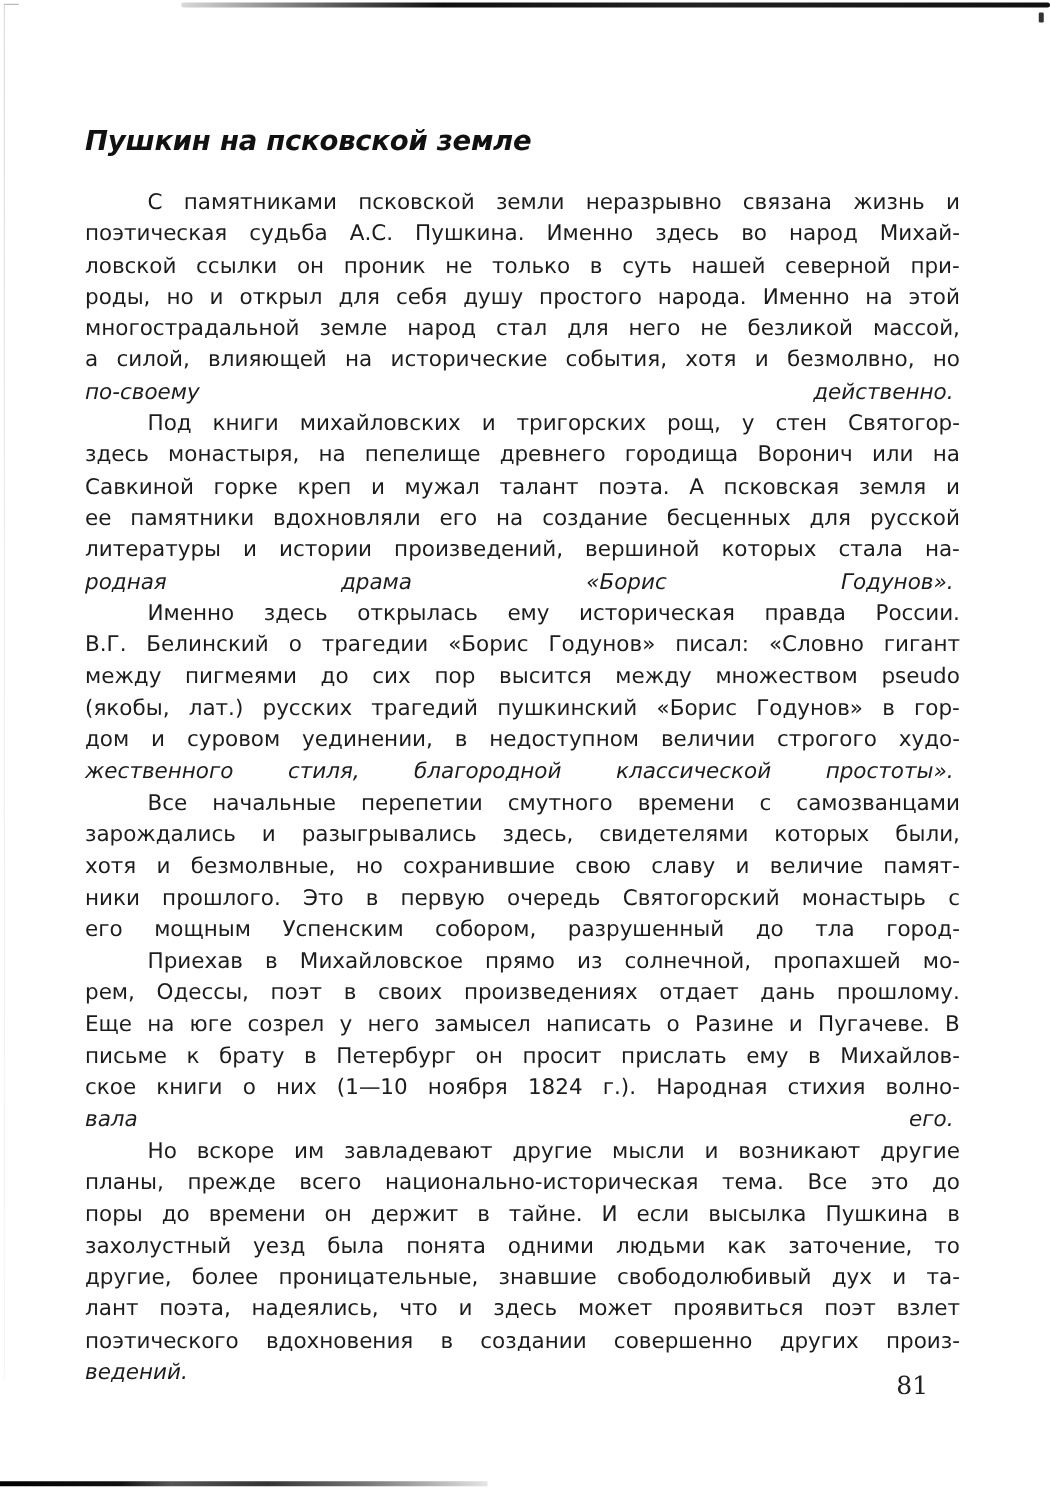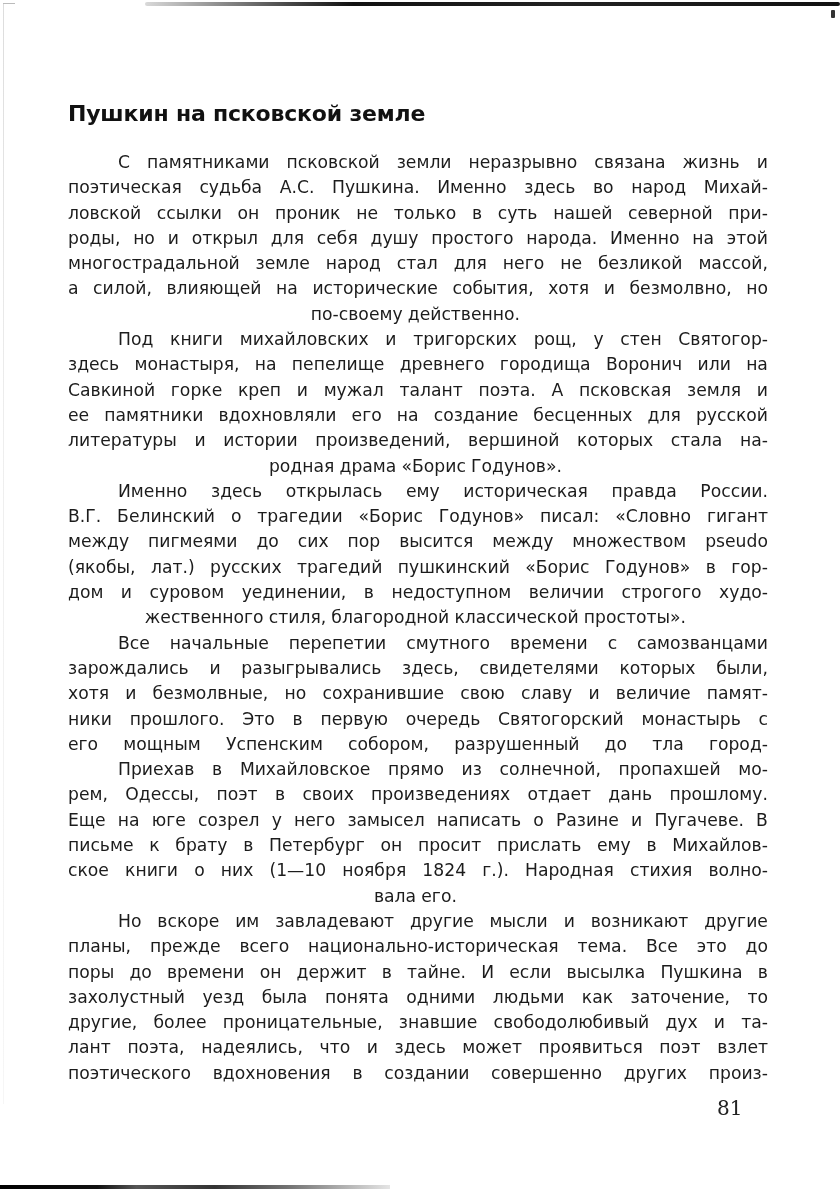--- a/index.html
+++ b/index.html
@@ -7,35 +7,35 @@
   .top-rule { position:absolute; left:145px; top:2px; width:695px; height:4px;
     background:linear-gradient(to right, rgba(0,0,0,0.15) 0%, rgba(0,0,0,0.7) 20%, #111 30%, #222 60%, #111 100%); border-radius:2px; }
   .top-left-mark { position:absolute; left:3px; top:3px; width:12px; height:1px; background:#bbb; }
   .left-edge { position:absolute; left:3px; top:4px; width:1px; height:1100px; background:linear-gradient(to bottom, #ddd, #eee 40%, #f6f6f6); }
   .corner-mark { position:absolute; left:831px; top:10px; width:4px; height:8px; background:#333; border-radius:1px; }
   .bottom-rule { position:absolute; left:0; top:1185px; width:390px; height:4px;
     background:linear-gradient(to right, #000 0%, #111 25%, #555 35%, #333 55%, #777 75%, rgba(0,0,0,0.1) 100%); }
   .title { position:absolute; left:68px; top:101px; font-family:"DejaVu Sans", sans-serif; font-size:22px; font-weight:bold; letter-spacing:-0.2px; color:#111; white-space:nowrap; }
   .body-text { position:absolute; left:68px; top:150px; width:700px; }
   .line { height:25.3px; line-height:25.3px; font-size:17.2px; white-space:nowrap; display:flex; justify-content:space-between; color:#1c1c1c; }
-  .line.last { justify-content:center; }
+  .line.last { justify-content:space-between;font-style:italic; }
   .line.last span.w { margin-right:0.3em; }
   .line.indent { padding-left:50px; }
   .line span.w { display:inline-block; }
   .page-number { position:absolute; left:717px; top:1096px; font-family:"DejaVu Serif", serif; font-size:20px; color:#222; }
 </style>
 </head>
 <body>
 
 <div class="left-edge"></div>
 <div class="top-left-mark"></div>
 <div class="top-rule"></div>
 <div class="corner-mark"></div>
 
-<h1 class="title" style="margin:0;">Пушкин на псковской земле</h1>
+<h1 class="title" style="margin:0;font-style:italic;">Пушкин на псковской земле</h1>
 
 <div class="body-text" id="body-text">
     <div>
       <div class="line indent">
         <span class="w">С</span>
         <span class="w">памятниками</span>
         <span class="w">псковской</span>
         <span class="w">земли</span>
         <span class="w">неразрывно</span>
         <span class="w">связана</span>
@@ -426,18 +426,21 @@
       </div>
       <div class="line">
         <span class="w">поэтического</span>
         <span class="w">вдохновения</span>
         <span class="w">в</span>
         <span class="w">создании</span>
         <span class="w">совершенно</span>
         <span class="w">других</span>
         <span class="w">произ-</span>
       </div>
+      <div class="line last">
+        <span class="w">ведений.</span>
+      </div>
     </div>
   </div>
 
 <div class="page-number">81</div>
 
 <div class="bottom-rule"></div>
 
 </body></html>

